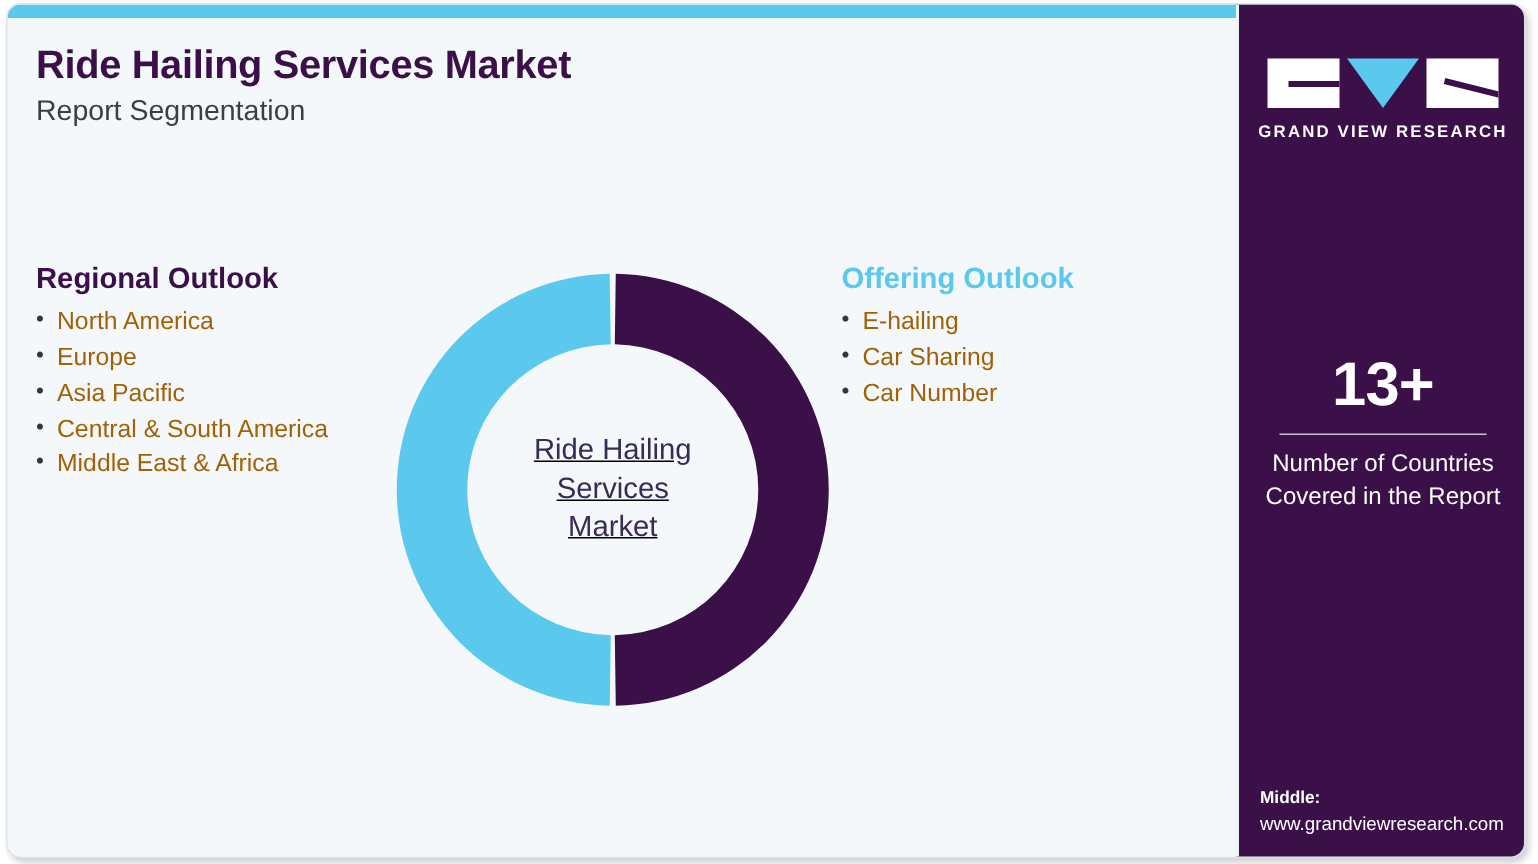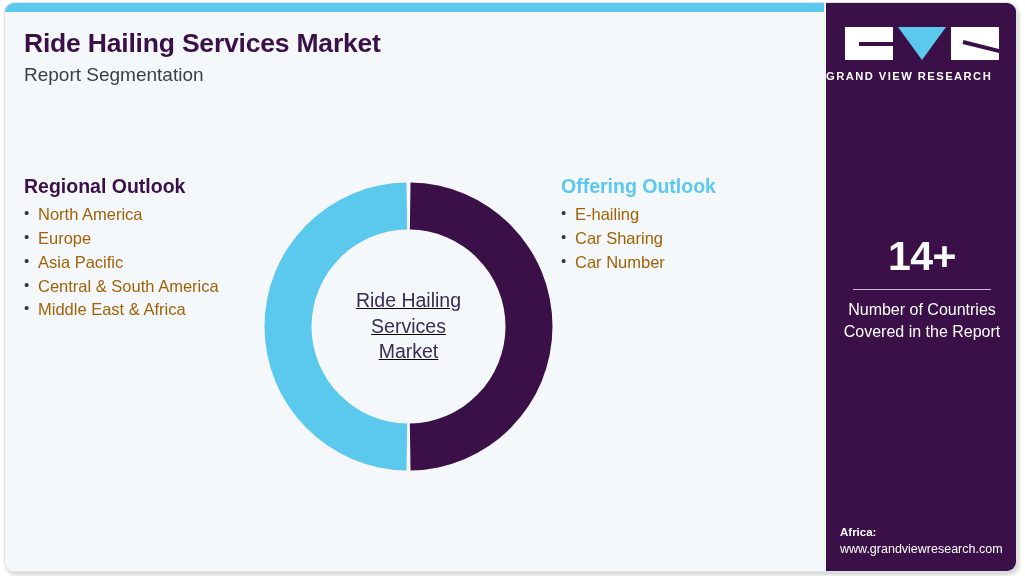--- a/index.html
+++ b/index.html
@@ -156,23 +156,23 @@
     background: #3b1049;
     border-left: 2px solid #eef3f6;
     box-sizing: border-box;
     color: #ffffff;
   }
 
   
   .logo {
     position: absolute;
     left: 0;
-    top: 24px;
+    top: 36px;
     width: 192px;
-    text-align: left;
+    text-align: center;
   }
   .logo-marks {
     display: flex;
     justify-content: center;
     align-items: flex-start;
     gap: 5px;
     height: 34px;
   }
   .mark-g, .mark-r {
     position: relative;
@@ -319,27 +319,27 @@
       <div class="logo">
         <div class="logo-marks">
           <div class="mark-g"></div>
           <div class="mark-v"></div>
           <div class="mark-r"></div>
         </div>
         <div class="logo-wordmark">GRAND VIEW RESEARCH</div>
       </div>
 
       <div class="stat-block">
-        <div class="stat-value">14+</div>
+        <div class="stat-value">13+</div>
         <div class="stat-divider"></div>
         <div class="stat-label">Number of Countries</div>
         <div class="stat-label">Covered in the Report</div>
       </div>
 
       <div class="source-block">
-        <div class="source-title">Africa:</div>
+        <div class="source-title">Middle:</div>
         <div class="source-url">www.grandviewresearch.com</div>
       </div>
 
     </div>
 
   </div>
 </div>
 
 </body></html>

